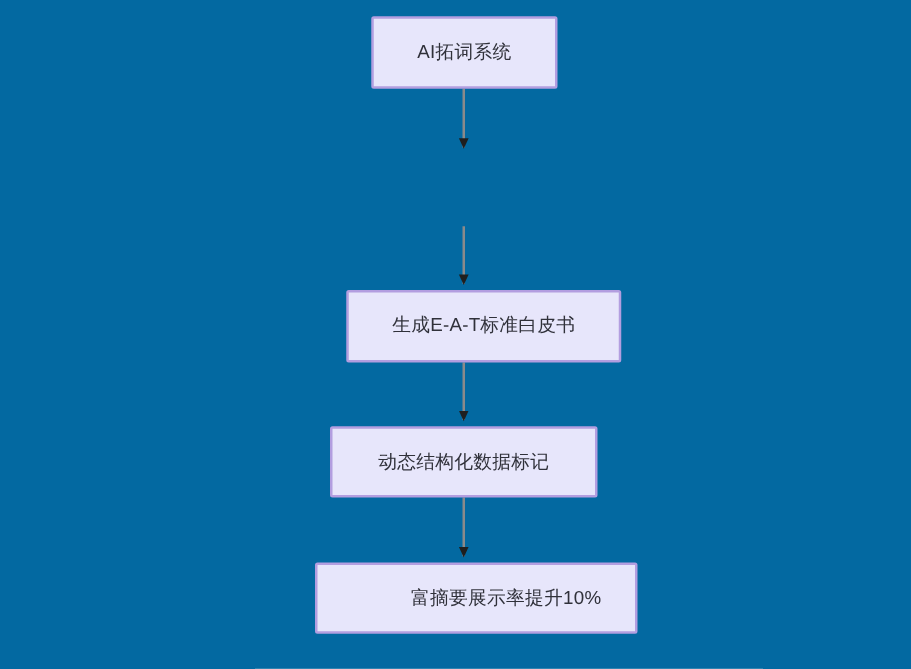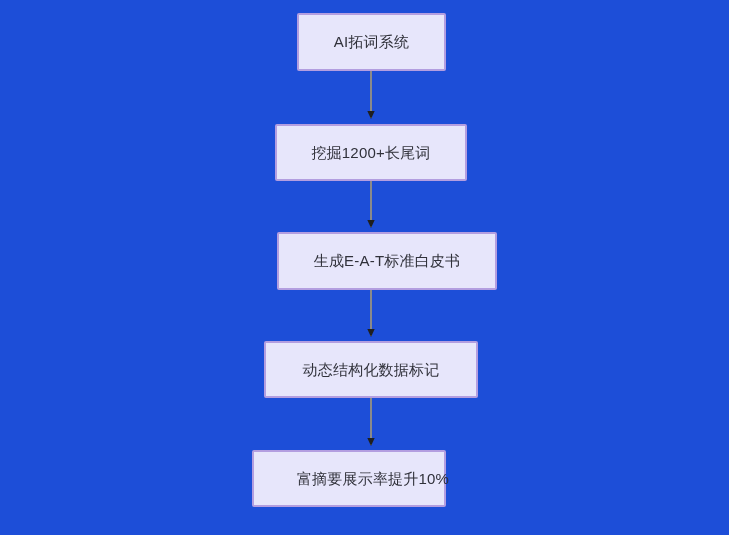--- a/index.html
+++ b/index.html
@@ -11,21 +11,21 @@
     width: 729px;
     height: 535px;
     background: #f8f8f8;
     font-family: "Liberation Sans", "DejaVu Sans", sans-serif;
     overflow: hidden;
   }
   #flow-canvas {
     position: relative;
     width: 729px;
     height: 535px;
-    background: #1d4ed8;
+    background: #0369a1;
   }
   .edges-layer {
     position: absolute;
     left: 0;
     top: 0;
     width: 729px;
     height: 535px;
     pointer-events: none;
   }
   .node {
@@ -44,21 +44,21 @@
     line-height: 1.2;
     color: #30313a;
     letter-spacing: 0.2px;
     white-space: nowrap;
   }
   
   #node-0 { left: 297px; top: 13px;  width: 149px; height: 58px; }
   #node-1 { left: 275px; top: 124px; width: 192px; height: 57px; }
   #node-2 { left: 277px; top: 232px; width: 220px; height: 58px; }
   #node-3 { left: 264px; top: 341px; width: 214px; height: 57px; align-items: center; }
-  #node-4 { left: 252px; top: 450px; width: 194px; height: 57px; padding-left: 48px; }
+  #node-4 { left: 252px; top: 450px; width: 258px; height: 57px; padding-left: 48px; }
 </style>
 </head>
 <body>
 
 <div id="flow-canvas">
 
   <svg class="edges-layer" width="729" height="535" viewBox="0 0 729 535" xmlns="http://www.w3.org/2000/svg">
     <defs>
       <marker id="arrowhead" markerWidth="9" markerHeight="9" refX="7.5" refY="4.5" orient="auto" markerUnits="userSpaceOnUse">
         <path d="M0,0.6 L8.4,4.5 L0,8.4 Z" fill="#1f1f1f"></path>
@@ -71,23 +71,20 @@
 
     <line x1="371" y1="290" x2="371" y2="336" stroke="#8a8a8a" stroke-width="2" marker-end="url(#arrowhead)"></line>
 
     <line x1="371" y1="398" x2="371" y2="445" stroke="#8a8a8a" stroke-width="2" marker-end="url(#arrowhead)"></line>
   </svg>
 
   <div class="node" id="node-0">
     <span class="node-label">AI拓词系统</span>
   </div>
 
-  <div class="node" id="node-1">
-    <span class="node-label">挖掘1200+长尾词</span>
-  </div>
 
   <div class="node" id="node-2">
     <span class="node-label">生成E-A-T标准白皮书</span>
   </div>
 
   <div class="node" id="node-3">
     <span class="node-label">动态结构化数据标记</span>
   </div>
 
   <div class="node" id="node-4">

